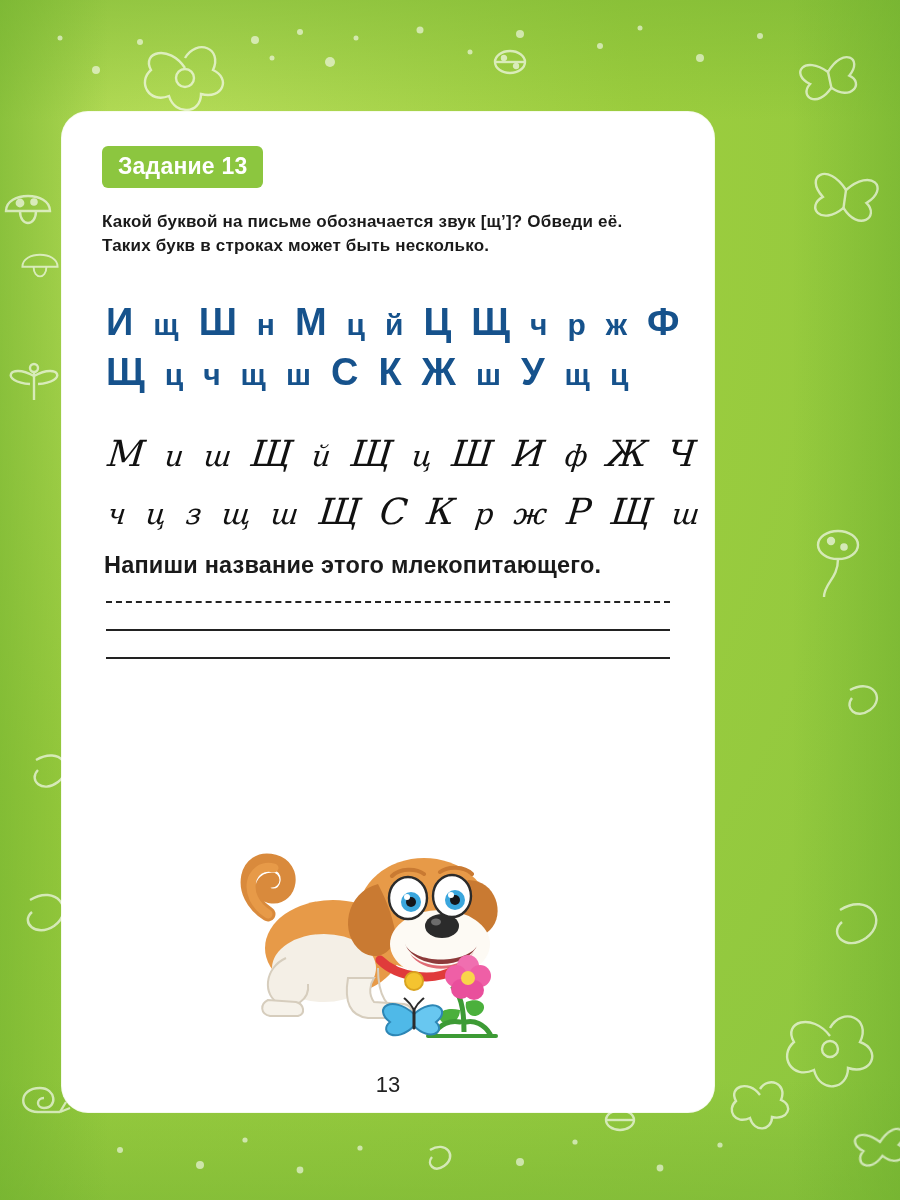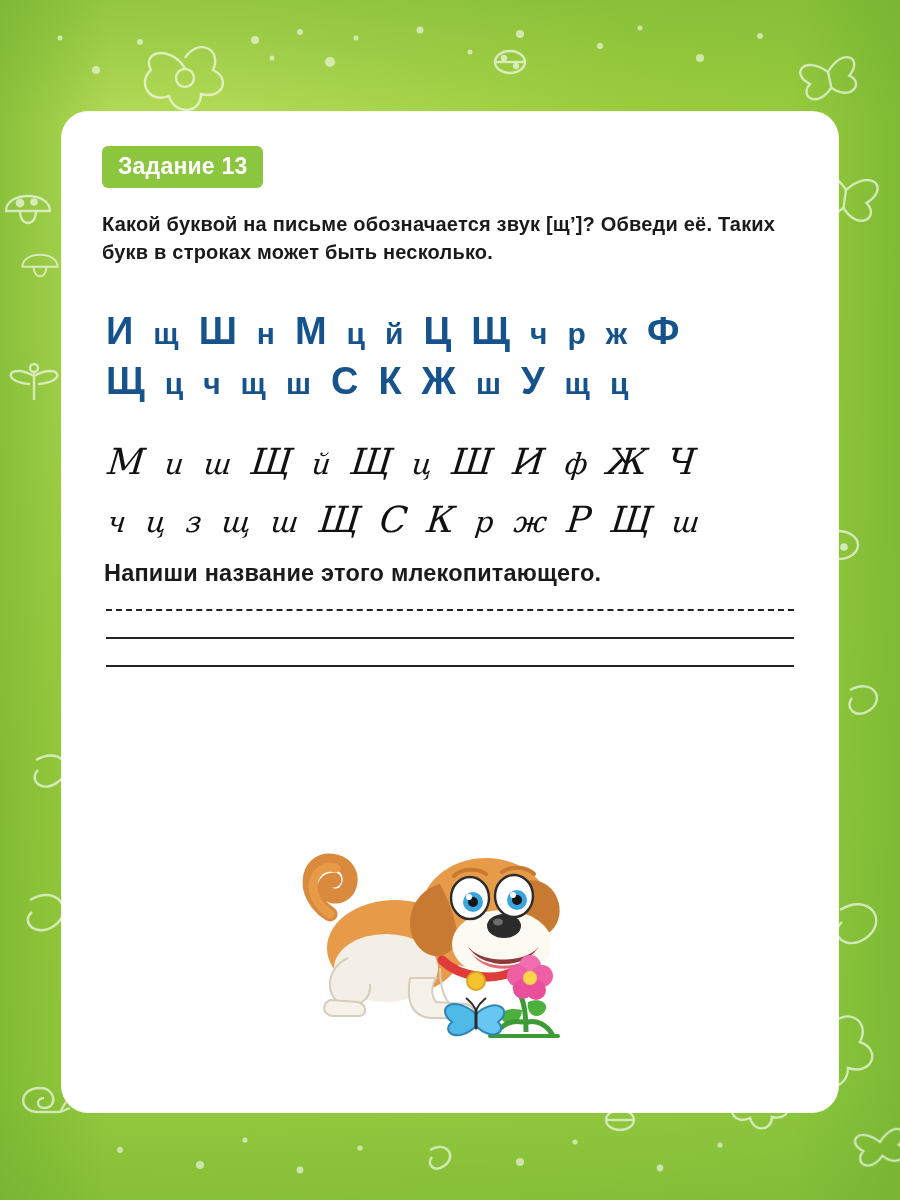--- a/index.html
+++ b/index.html
@@ -41,21 +41,21 @@
     pointer-events: none;
     opacity: .75;
   }
   .ornaments svg { position: absolute; }
 
   
   #card {
     position: absolute;
     left: 62px;
     top: 112px;
-    width: 776px;
+    width: 652px;
     height: 1000px;
     background: #ffffff;
     border-radius: 26px;
     box-shadow: 0 0 0 1px rgba(255,255,255,.9);
     
   }
   #card::before {
     content: "";
     position: absolute;
     inset: -3px;
@@ -80,21 +80,21 @@
     font-weight: bold;
     font-size: 23px;
     line-height: 1;
     padding: 9px 16px 10px 16px;
     border-radius: 6px;
     letter-spacing: .2px;
   }
 
   .task-text {
     margin-top: 22px;
-    font-size: 20px;
+    font-size: 17px;
     font-weight: bold;
     color: #1a1a1a;
     line-height: 1.42;
     letter-spacing: .2px;
     max-width: 700px;
   }
 
   
   .letters-block {
     margin-top: 44px;
@@ -447,15 +447,16 @@
           <g transform="translate(186,196)">
             <path d="M0,0 C-22,-20 -42,-6 -24,8 C-36,18 -18,30 0,12 Z" fill="#4fb9e8" stroke="#2d86b5" stroke-width="2"></path>
             <path d="M0,0 C20,-18 38,-4 22,8 C32,18 16,28 0,12 Z" fill="#68c7f0" stroke="#2d86b5" stroke-width="2"></path>
             <path d="M0,-4 L0,14" stroke="#2b2b2b" stroke-width="3" stroke-linecap="round"></path>
             <path d="M0,-4 C-4,-12 -8,-14 -10,-16" stroke="#2b2b2b" stroke-width="2" fill="none"></path>
             <path d="M0,-4 C4,-12 8,-14 10,-16" stroke="#2b2b2b" stroke-width="2" fill="none"></path>
           </g>
         </svg>
       </div>
 
+      <div class="page-number">13</div>
     </div>
   </div>
 </div>
 
 </body></html>

